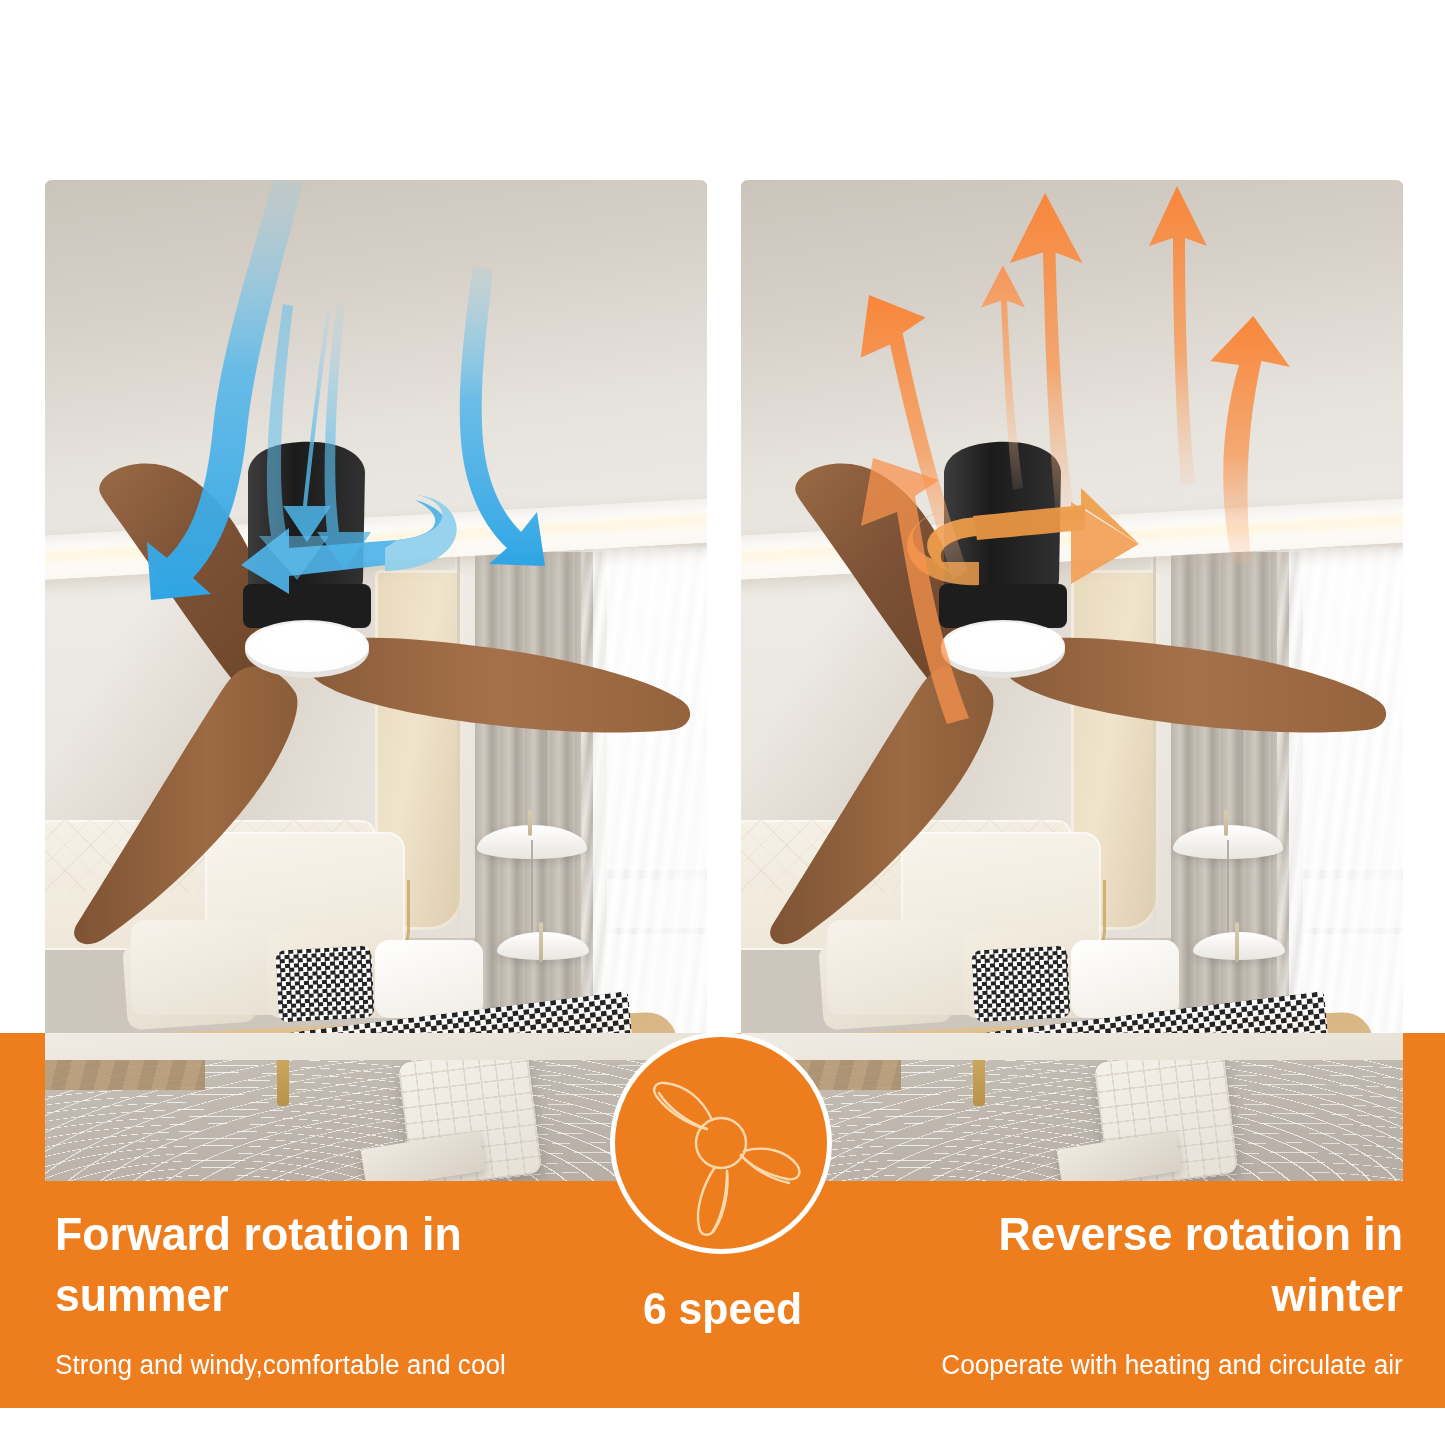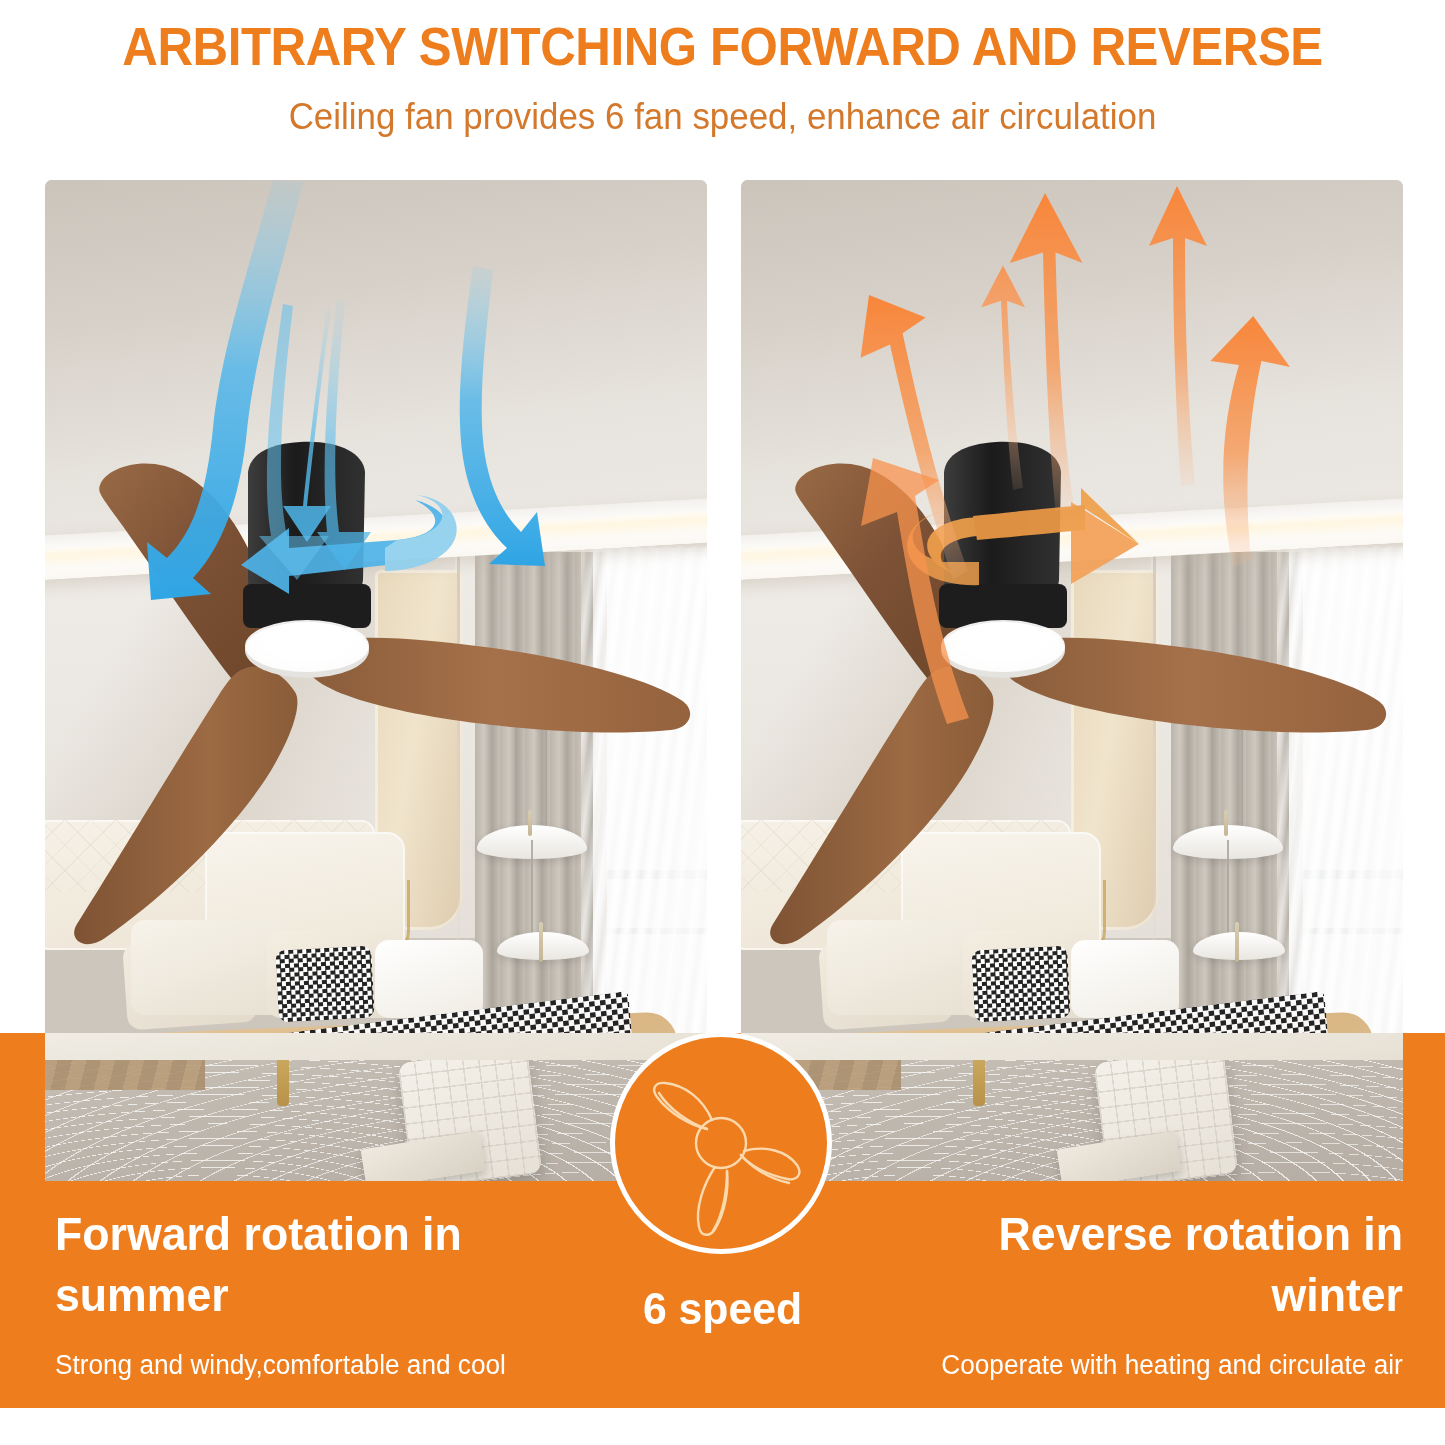--- a/index.html
+++ b/index.html
@@ -247,24 +247,20 @@
     box-sizing:border-box;
     z-index:10;
   }
   .badge svg{position:absolute;left:0;top:0;}
 </style>
 </head>
 <body>
 
 <div class="page">
 
-  <div class="header">
-    <div class="title">ARBITRARY SWITCHING FORWARD AND REVERSE</div>
-    <div class="subtitle">Ceiling fan provides 6 fan speed, enhance air circulation</div>
-  </div>
 
   <div class="panel panel-left">
     <div class="ceiling"></div>
     <div class="wall"></div>
     <div class="wall-shadow"></div>
     <div class="door-frame"></div>
     <div class="door"></div>
     <div class="corner-line"></div>
 
     <div class="window-bright"></div>

